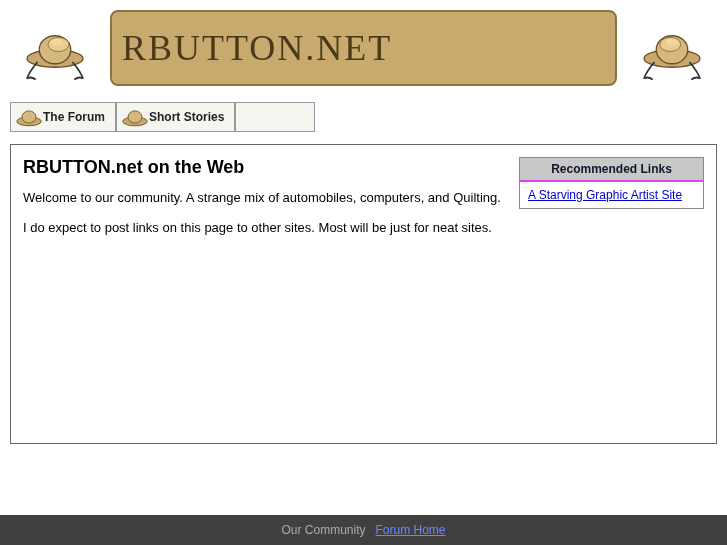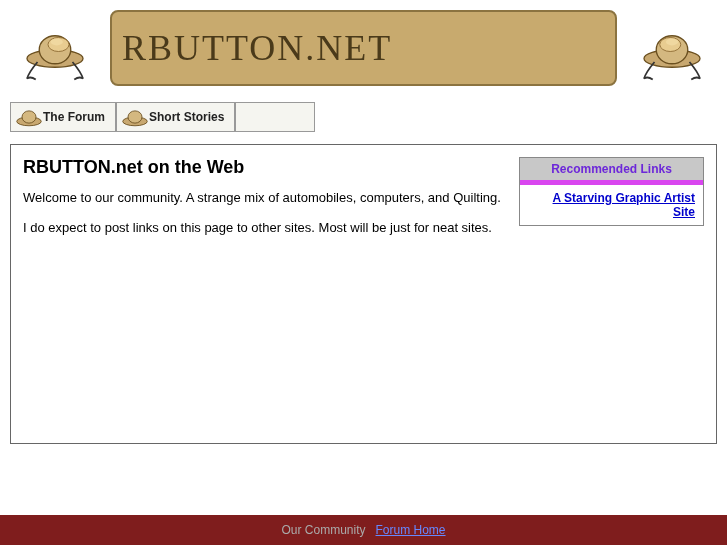--- a/index.html
+++ b/index.html
@@ -95,40 +95,39 @@
       background: #ffffff;
       font-size: 12px;
       height: fit-content;
     }
     .recommended-header {
       background: #c8c8c8;
       text-align: center;
       font-weight: bold;
       padding: 4px;
       font-size: 12px;
-      color: #6d28d9;
-      border-bottom: 5px solid #d946ef;
+      color: #0f172a;
+      border-bottom: 2px solid #d946ef;
     }
     .recommended-links {
       padding: 4px 8px;
-      text-align: right;
-      font-weight: bold;
+      text-align: left;
     }
     .recommended-links a {
       display: block;
       color: #0000cc;
       text-decoration: underline;
       font-size: 12px;
       margin: 2px 0;
       cursor: pointer;
     }
 
     
     .footer {
-      background: #7f1d1d;
+      background: #404040;
       color: #aaaaaa;
       text-align: center;
       padding: 8px;
       font-size: 12px;
       margin-top: 10px;
       position: fixed;
       bottom: 0;
       width: 727px;
     }
     .footer a {

